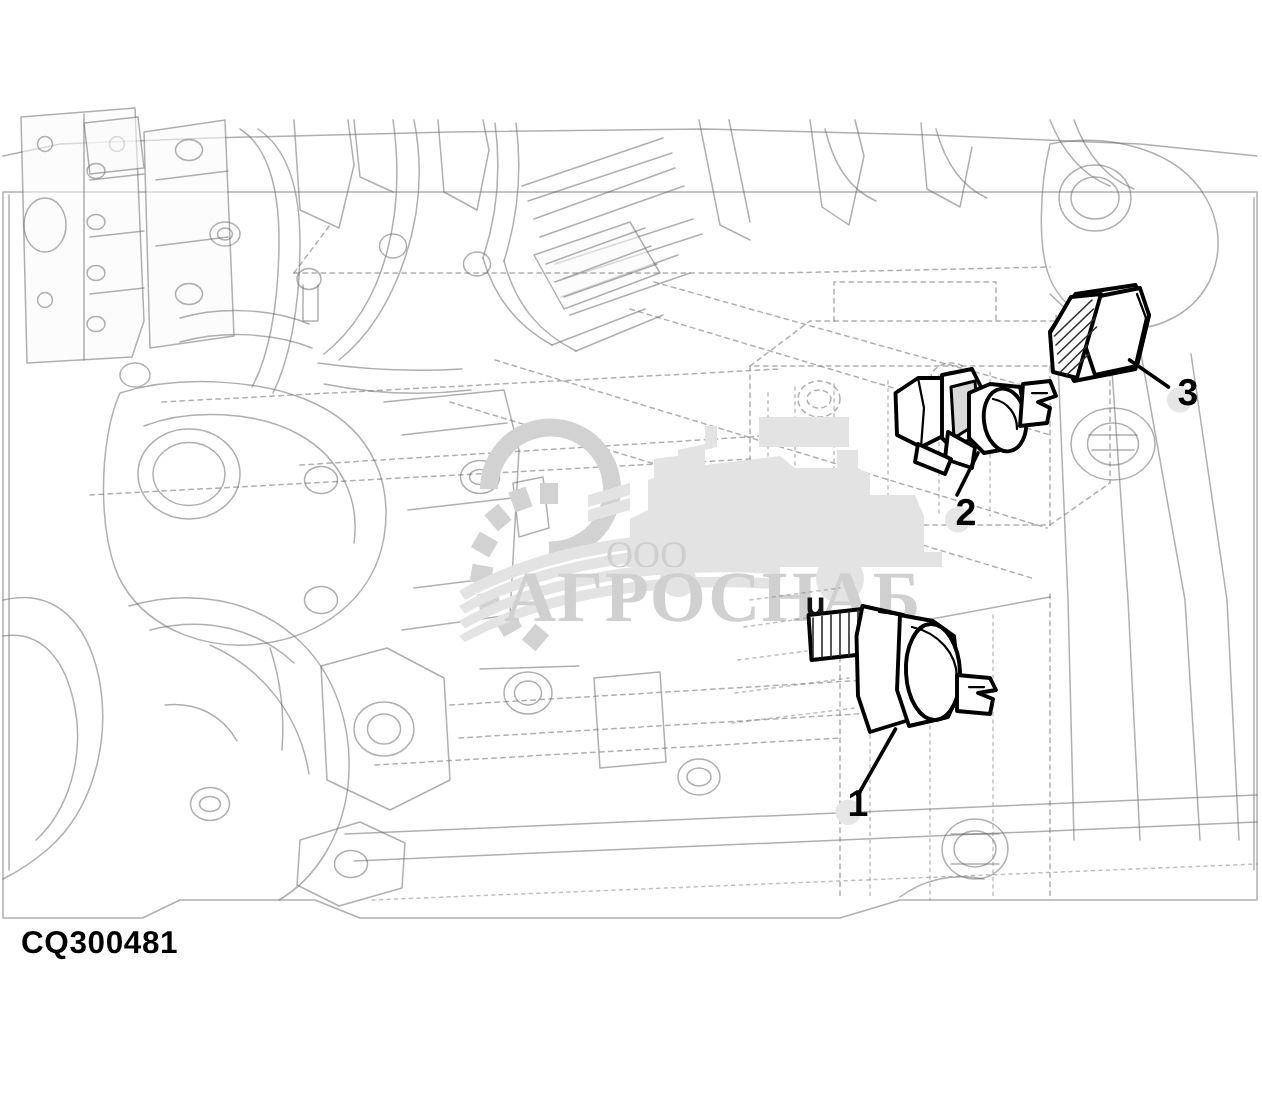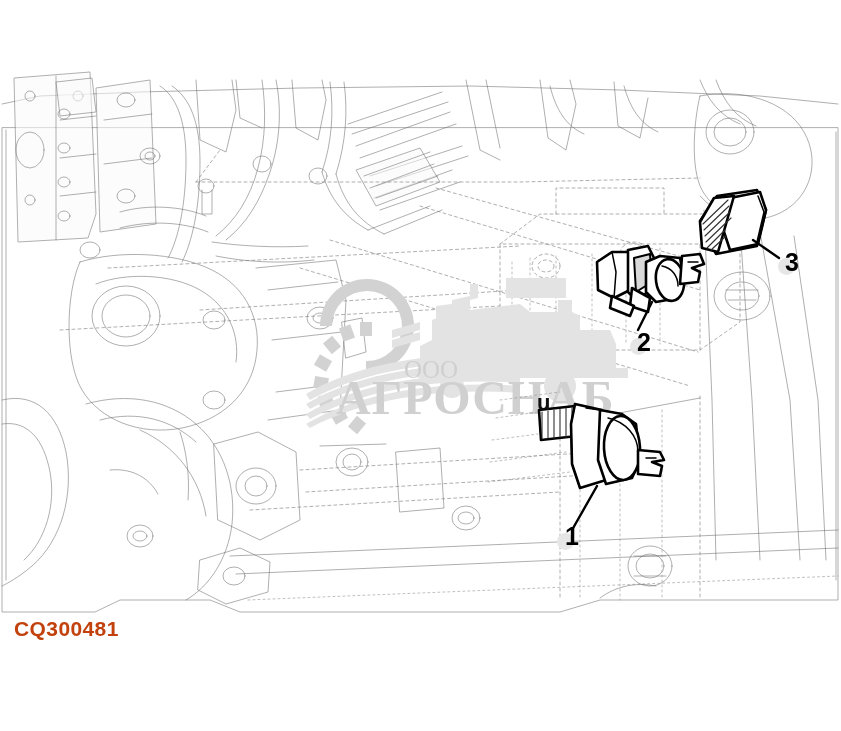--- a/index.html
+++ b/index.html
@@ -122,21 +122,21 @@
     color:#111;
     line-height:1;
   }
   #partcode{
     position:absolute;
     left:14px; top:617px;
     font-family:"Liberation Sans", sans-serif;
     font-weight:bold;
     font-size:21px;
     letter-spacing:.4px;
-    color:#c2410c;
+    color:#000000;
   }
 </style>
 </head>
 <body>
 
 <div id="page">
 
   <svg id="drawing" viewBox="0 0 841 731" xmlns="http://www.w3.org/2000/svg">
 
     <g>

